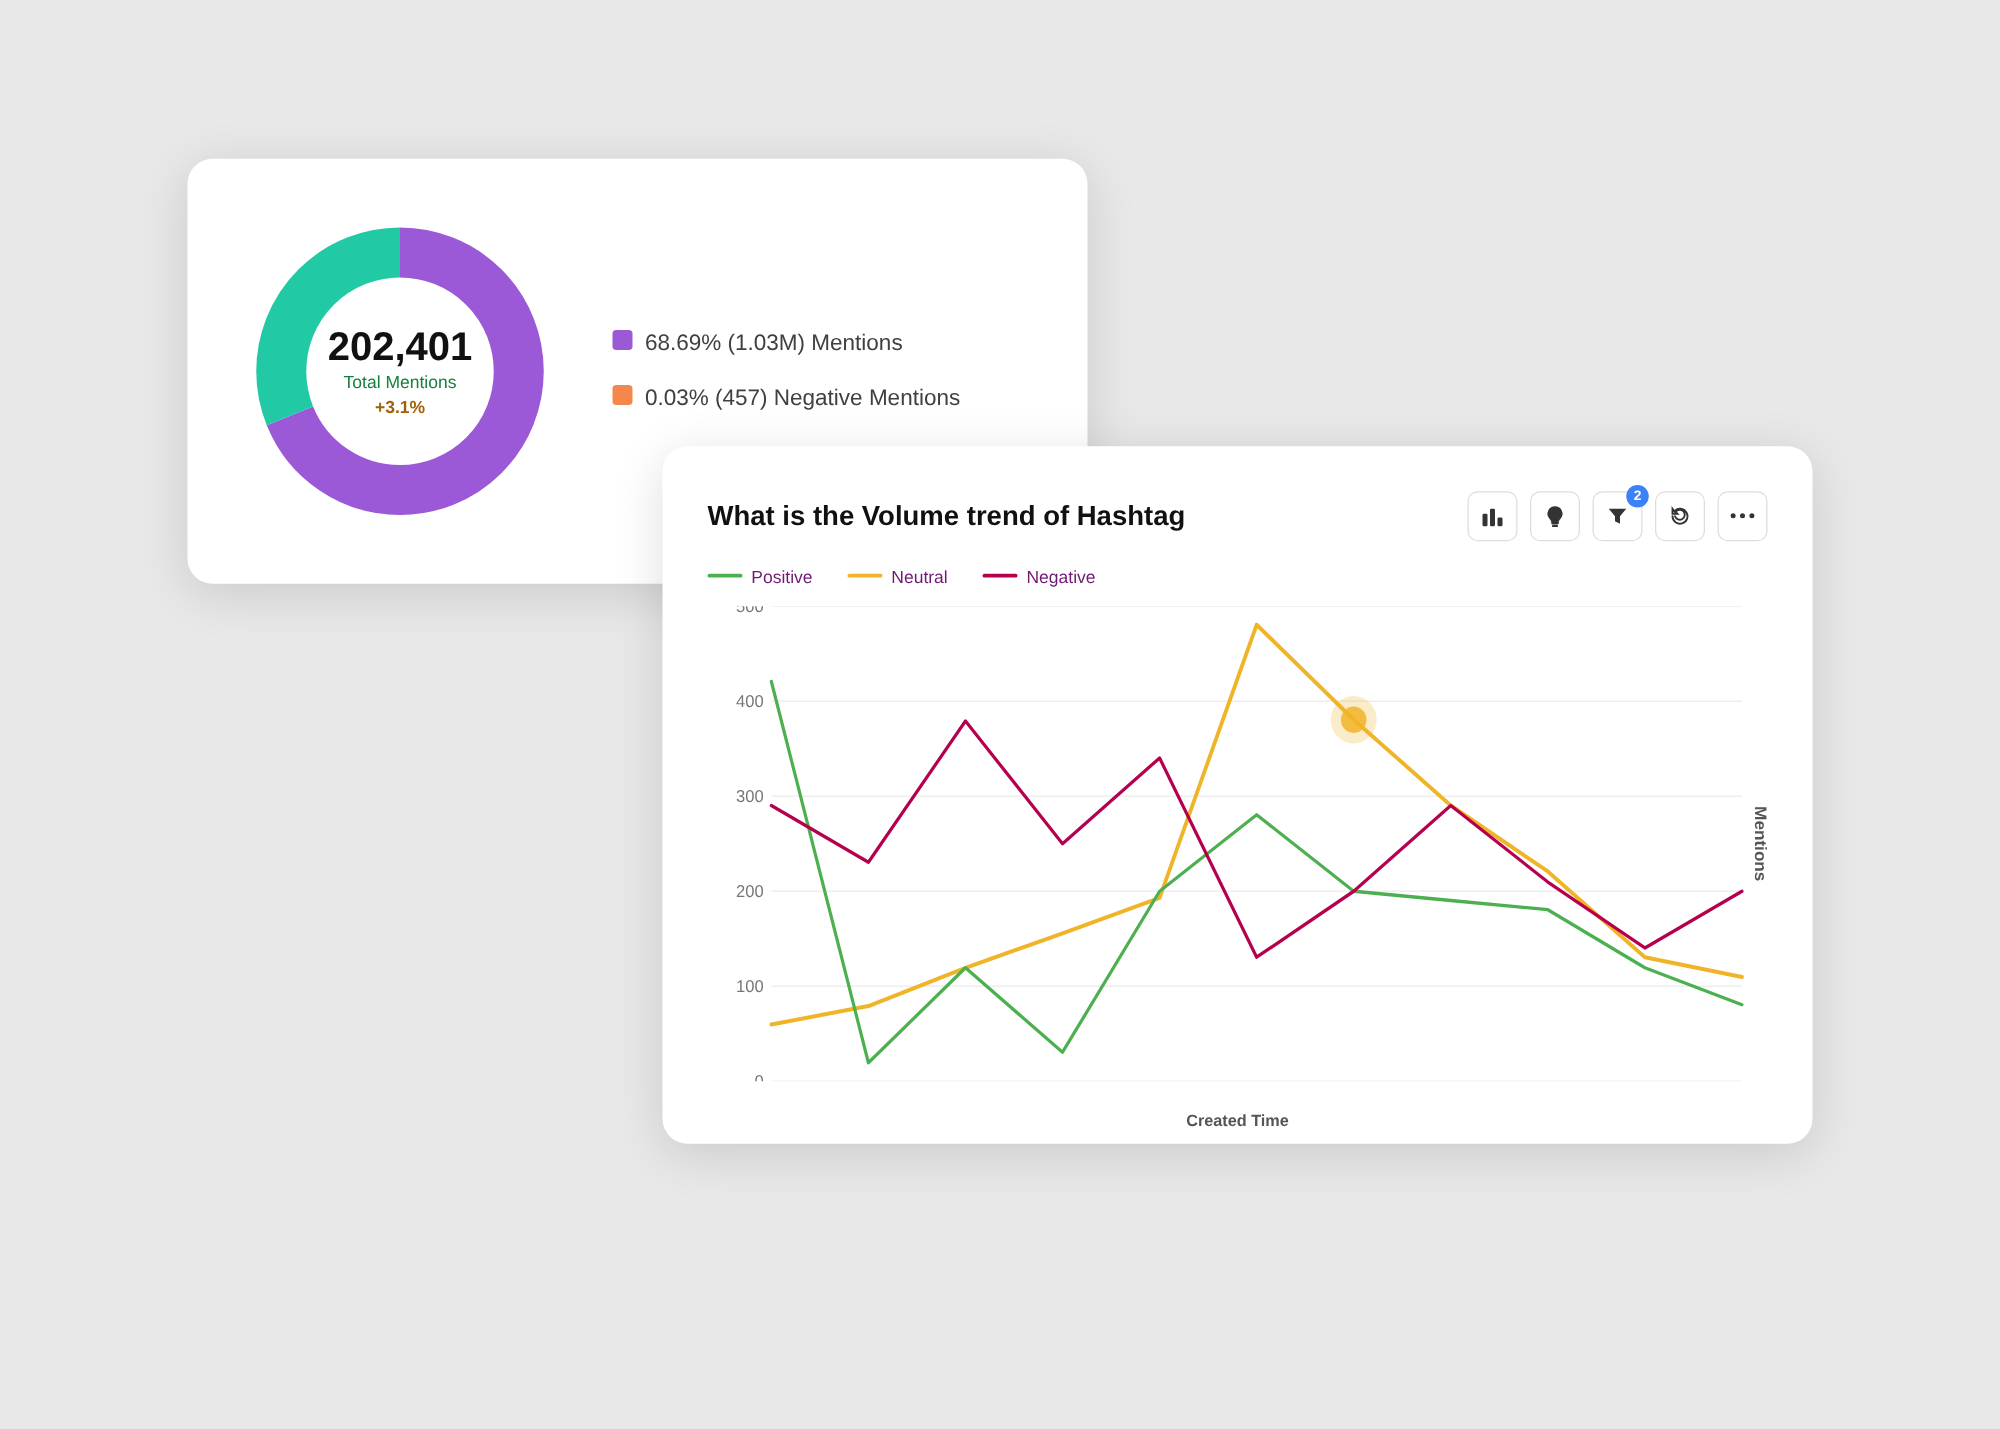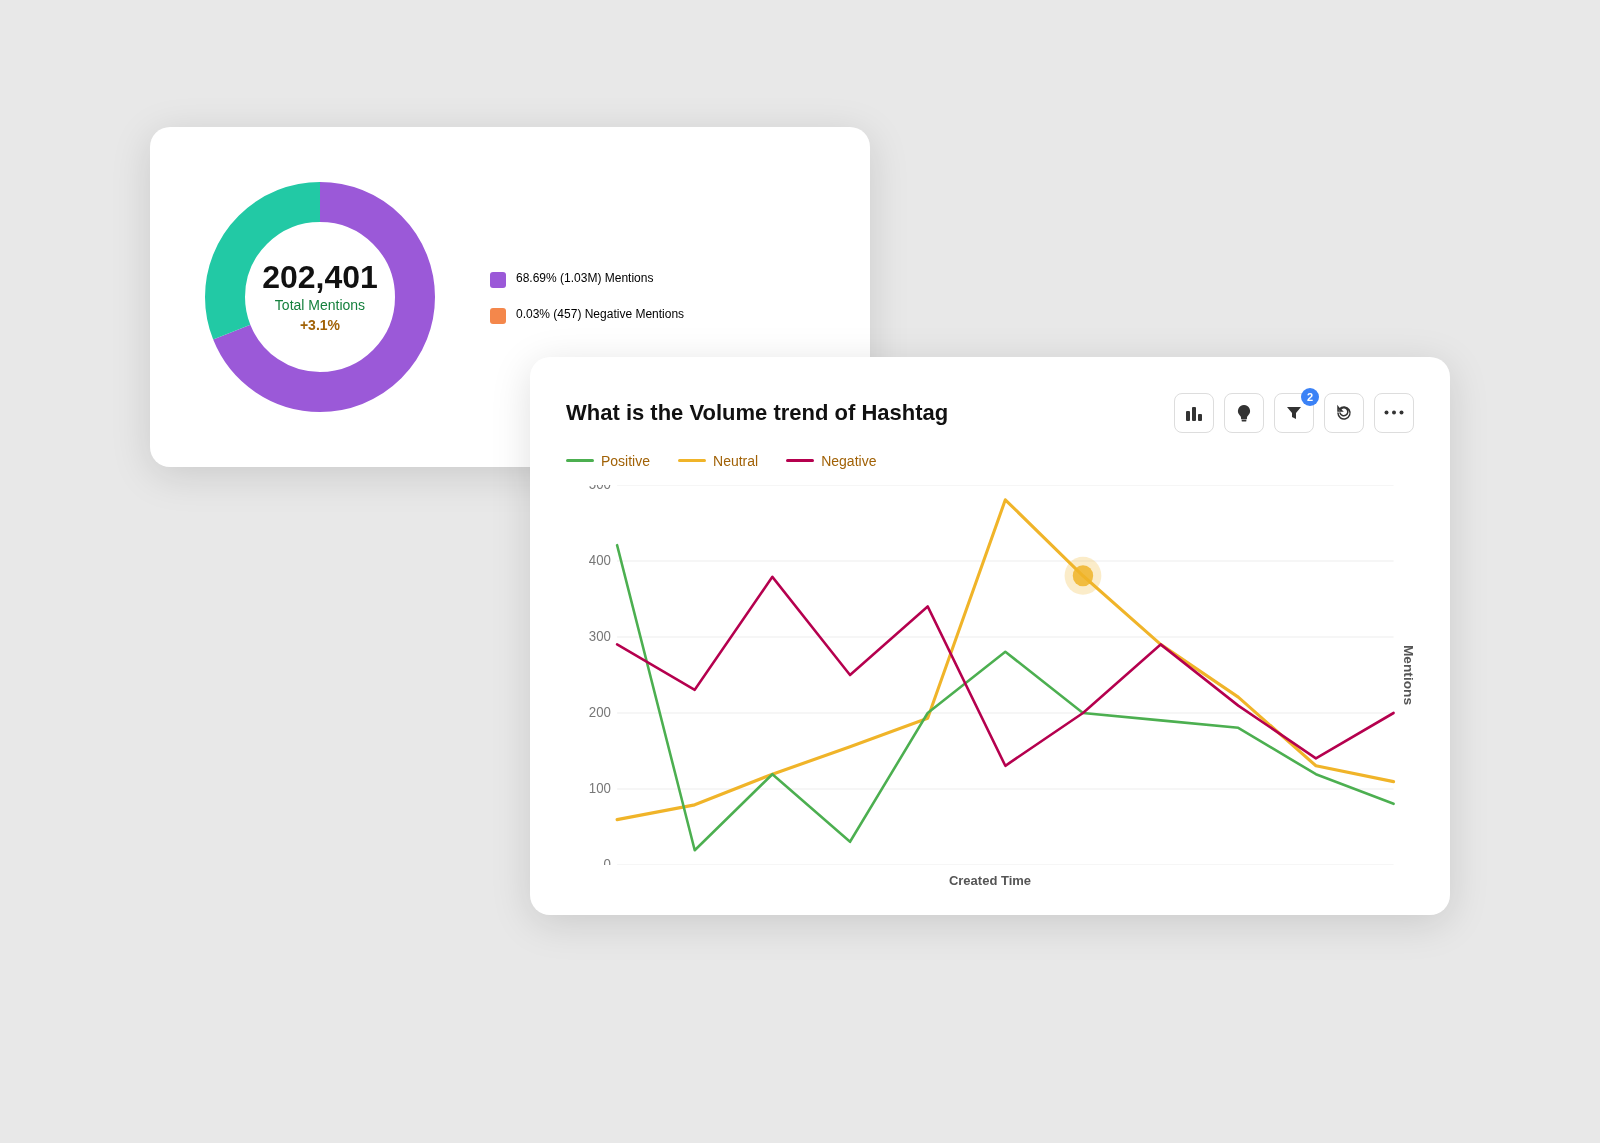--- a/index.html
+++ b/index.html
@@ -74,22 +74,22 @@
       gap: 10px;
     }
     .legend-dot {
       width: 16px;
       height: 16px;
       border-radius: 3px;
       flex-shrink: 0;
       margin-top: 2px;
     }
     .legend-text {
-      font-size: 12px;
-      color: #000000;
+      font-size: 18px;
+      color: #404040;
       line-height: 1.4;
     }
     
     .chart-card {
       position: absolute;
       top: 260px;
       right: 0;
       width: 920px;
       background: #fff;
       border-radius: 20px;
@@ -145,38 +145,38 @@
     .chart-legend {
       display: flex;
       gap: 28px;
       margin-bottom: 16px;
     }
     .chart-legend-item {
       display: flex;
       align-items: center;
       gap: 7px;
       font-size: 14px;
-      color: #a16207;
+      color: #701a75;
     }
     .legend-line {
       width: 28px;
       height: 3px;
       border-radius: 2px;
     }
     .chart-area {
       position: relative;
       width: 100%;
       height: 400px;
     }
     .x-axis-label {
       text-align: center;
       font-size: 13px;
       color: #555;
       font-weight: 600;
-      margin-top: 8px;
+      margin-top: 24px;
     }
     .chart-svg-wrap {
       position: relative;
       width: 100%;
       height: 380px;
       text-decoration: underline;
     }
     svg.chart {
       width: 100%;
       height: 100%;

